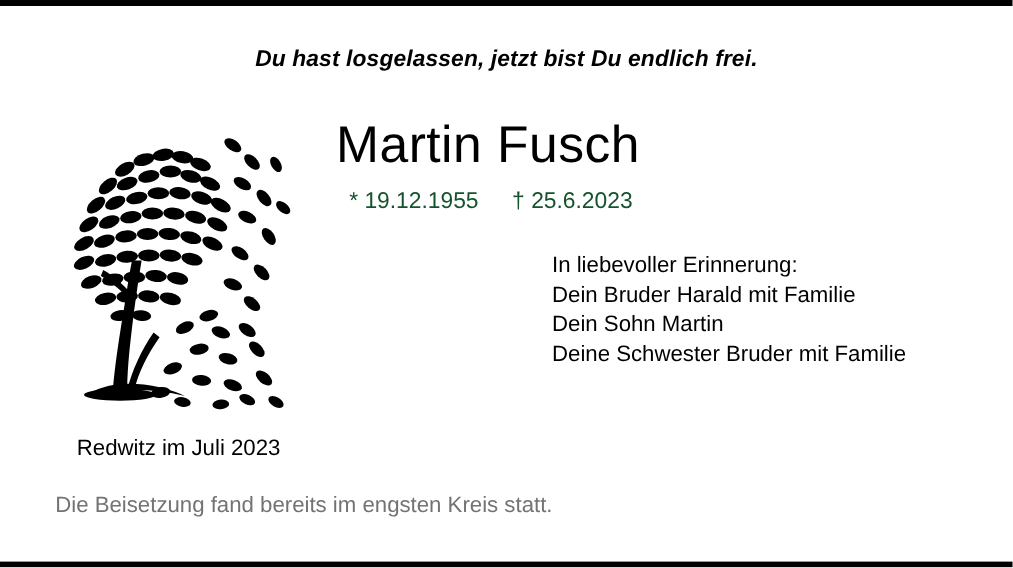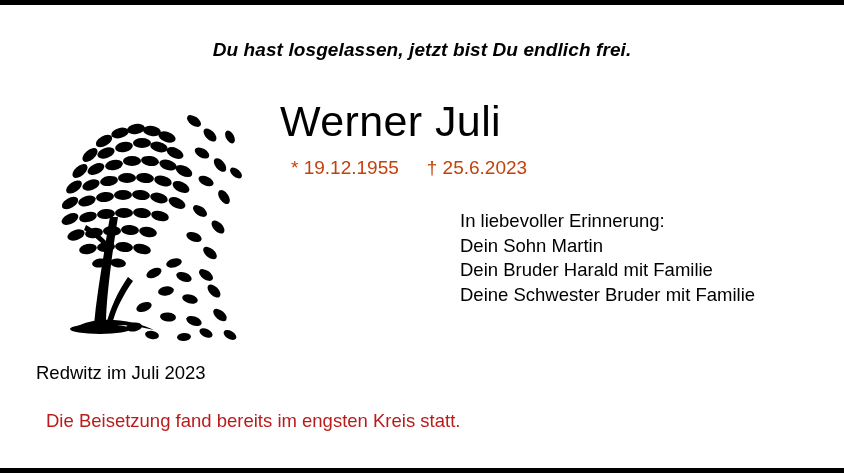--- a/index.html
+++ b/index.html
@@ -67,47 +67,47 @@
     font-weight: 400;
     color: #000000;
     letter-spacing: 0.4px;
     white-space: nowrap;
   }
   .dates {
     position: absolute;
     left: 291px;
     top: 152px;
     font-size: 19px;
-    color: #c2410c;
+    color: #14532d;
     white-space: nowrap;
   }
   .dates .birth { margin-right: 28px; }
   .memorial {
     position: absolute;
     left: 440px;
     top: 204px;
     font-size: 18.5px;
     line-height: 24.5px;
     color: #000000;
     white-space: nowrap;
     margin-left: 20px;
   }
   .place-date {
     position: absolute;
-    left: 36px;
+    left: 64px;
     top: 357px;
     font-size: 18.5px;
     color: #000000;
   }
   .note {
     position: absolute;
     left: 46px;
     top: 405px;
     font-size: 18.5px;
-    color: #b91c1c;
+    color: #737373;
   }
 </style>
 </head>
 <body>
 
 <div id="obituary">
   <div class="border-frame"></div>
   <div class="inner">
 
     <div class="motto">Du hast losgelassen, jetzt bist Du endlich frei.</div>
@@ -202,30 +202,30 @@
             <ellipse cx="100" cy="250" rx="8" ry="4.5" transform="rotate(-8 100 250)"></ellipse>
             <ellipse cx="196" cy="258" rx="7" ry="4" transform="rotate(30 196 258)"></ellipse>
             <ellipse cx="118" cy="258" rx="7" ry="4" transform="rotate(10 118 258)"></ellipse>
             <ellipse cx="150" cy="260" rx="7" ry="4" transform="rotate(-5 150 260)"></ellipse>
             <ellipse cx="172" cy="256" rx="7" ry="4" transform="rotate(25 172 256)"></ellipse>
           </g>
         </g>
       </svg>
     </div>
 
-    <div class="name">Werner Juli</div>
+    <div class="name">Martin Fusch</div>
 
     <div class="dates">
       <span class="birth">* 19.12.1955</span><span class="death">† 25.6.2023</span>
     </div>
 
     <div class="memorial">
       <div>In liebevoller Erinnerung:</div>
+      <div>Dein Bruder Harald mit Familie</div>
       <div>Dein Sohn Martin</div>
-      <div>Dein Bruder Harald mit Familie</div>
       <div>Deine Schwester Bruder mit Familie</div>
     </div>
 
     <div class="place-date">Redwitz im Juli 2023</div>
 
     <div class="note">Die Beisetzung fand bereits im engsten Kreis statt.</div>
 
   </div>
 </div>
 

